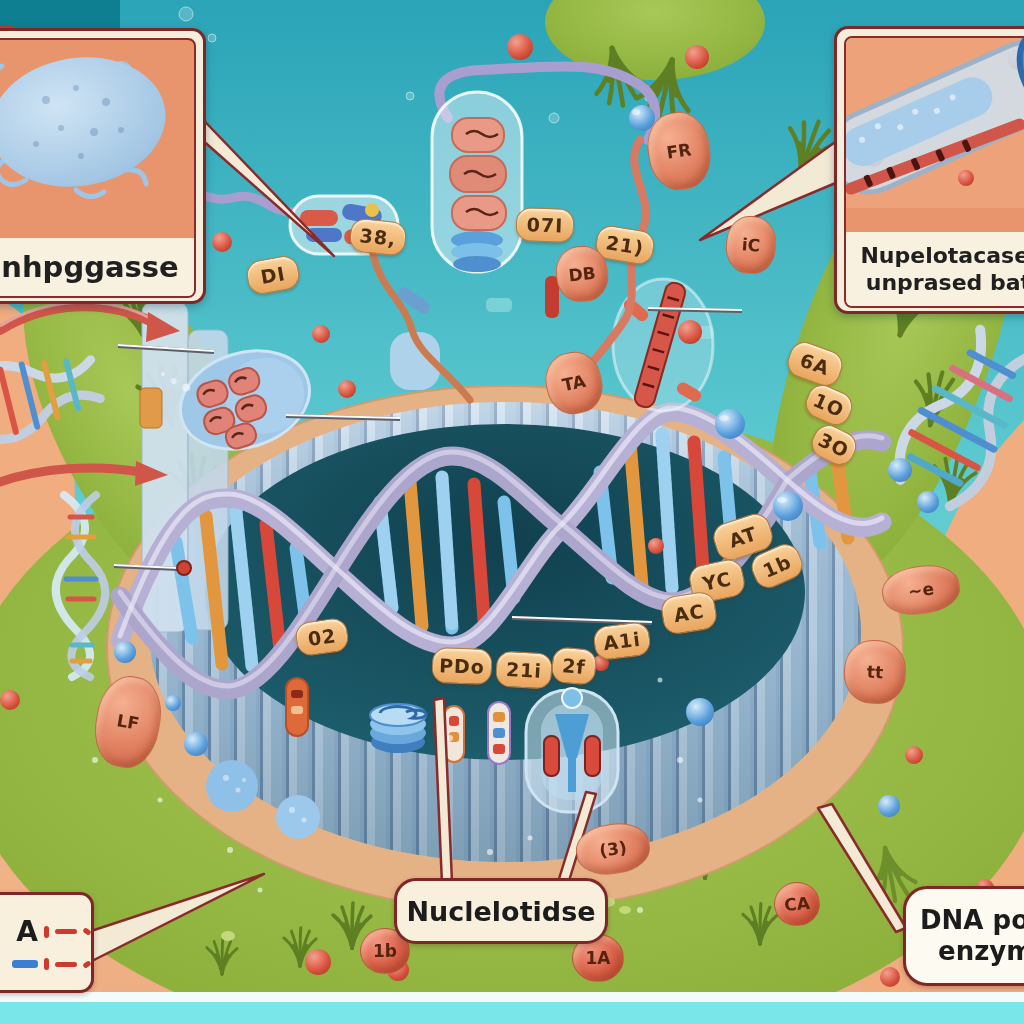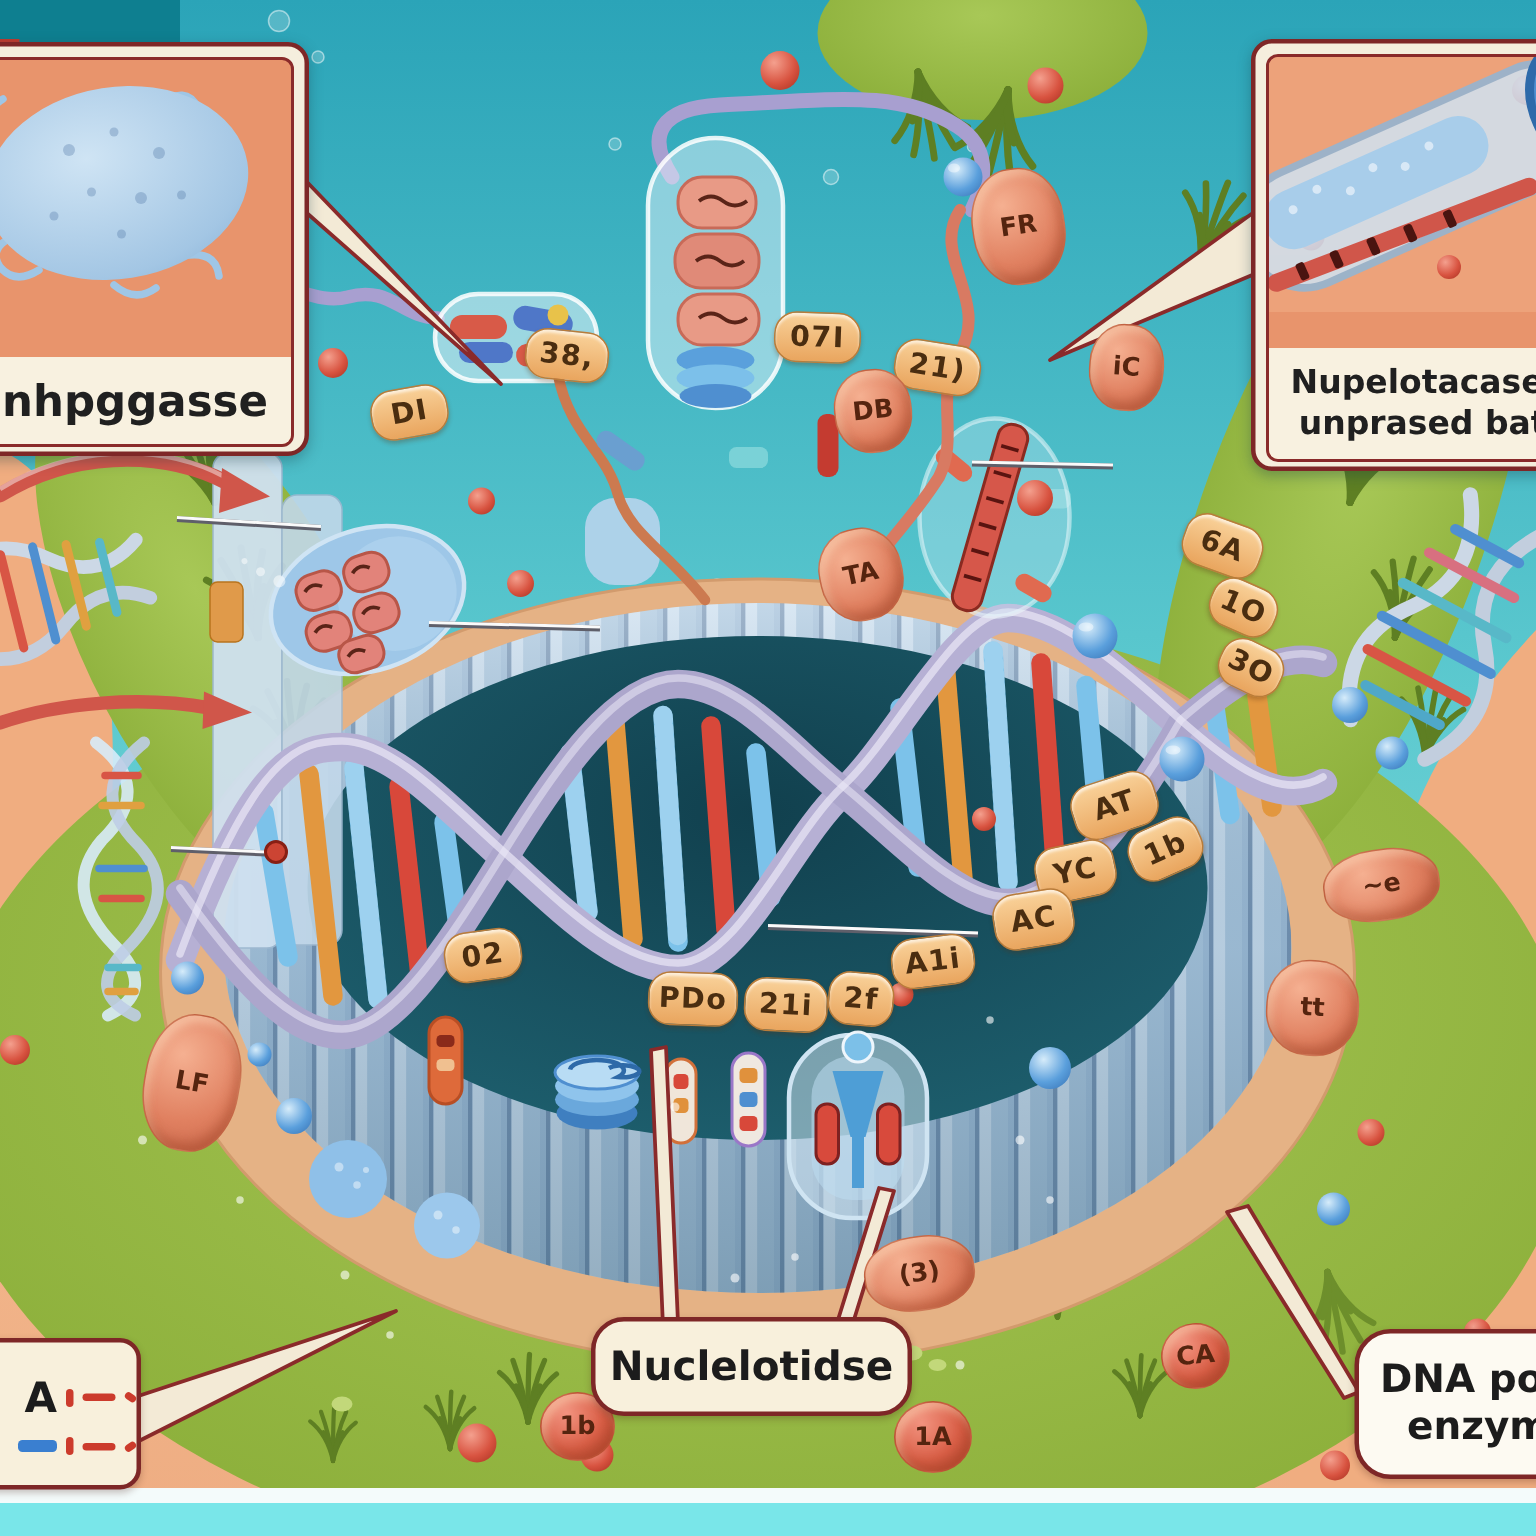--- a/index.html
+++ b/index.html
@@ -551,16 +551,16 @@
 
 <div class="blob" style="left:648px;top:112px;width:60px;height:76px;transform:rotate(-8deg);">FR</div>
 <div class="blob" style="left:726px;top:216px;width:48px;height:56px;transform:rotate(4deg);">iC</div>
 <div class="blob" style="left:556px;top:246px;width:50px;height:54px;transform:rotate(-6deg);">DB</div>
 <div class="blob" style="left:546px;top:352px;width:54px;height:60px;transform:rotate(-12deg);">TA</div>
 <div class="blob" style="left:882px;top:566px;width:76px;height:46px;transform:rotate(-8deg);">~e</div>
 <div class="blob" style="left:844px;top:640px;width:60px;height:62px;transform:rotate(3deg);">tt</div>
 <div class="blob" style="left:96px;top:676px;width:62px;height:90px;transform:rotate(10deg);">LF</div>
 <div class="blob" style="left:576px;top:824px;width:72px;height:48px;transform:rotate(-8deg);">(3)</div>
 <div class="blob ball" style="left:774px;top:882px;width:44px;height:42px;transform:rotate(-5deg);">CA</div>
-<div class="blob ball" style="left:596px;top:934px;width:50px;height:46px;">1A</div>
+<div class="blob ball" style="left:572px;top:934px;width:50px;height:46px;">1A</div>
 <div class="blob ball" style="left:360px;top:928px;width:48px;height:44px;">1b</div>
 
 </div>
 
 </body></html>

